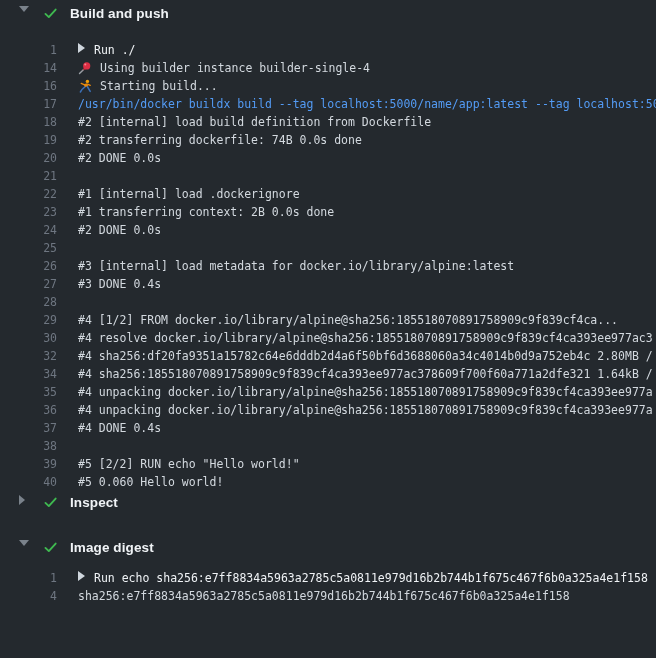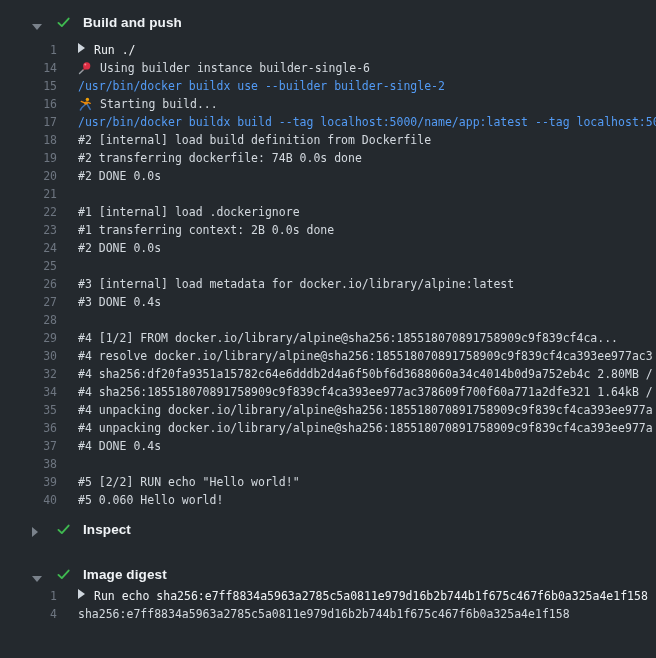--- a/index.html
+++ b/index.html
@@ -7,22 +7,22 @@
     width: 656px;
     height: 658px;
     background: #24292e;
     overflow: hidden;
     position: relative;
     font-family: "DejaVu Sans Mono", monospace;
   }
   .section-header {
     height: 24px;
     display: flex;
-    align-items: flex-end;
-    padding-left: 32px;
+    align-items: flex-start;
+    padding-left: 19px;
     cursor: pointer;
   }
   .tri { width: 0; height: 0; flex: 0 0 auto; }
   .tri-down {
     border-left: 5px solid transparent;
     border-right: 5px solid transparent;
     border-top: 6px solid #7a828b;
     margin-right: 14px;
   }
   .tri-right {
@@ -96,22 +96,21 @@
       </svg>
       <span class="section-title">Build and push</span>
     </div>
     <div class="log-lines">
         <div class="log-line"><span class="num">1</span><span class="content run"><span class="run-arrow"></span><span>Run ./</span></span></div>
         <div class="log-line"><span class="num">14</span><span class="content icon"><svg class="line-icon" width="14" height="14" viewBox="0 0 14 14">
               <path d="M1.5 12.5 L5.6 8.4" stroke="#9aa0a6" stroke-width="1.4" stroke-linecap="round"></path>
               <path d="M4.6 9.4 L6.8 5.6 L8.8 7.6 Z" fill="#b3282d"></path>
               <circle cx="8.7" cy="4.9" r="3.6" fill="#dd2e44"></circle>
               <circle cx="7.3" cy="3.6" r="1" fill="#f2848f"></circle>
-            </svg><span>Using builder instance builder-single-6</span></span></div>
-        <div class="log-line"><span class="num">15</span><span class="content command"><span>/usr/bin/docker buildx use --builder builder-single-2</span></span></div>
+            </svg><span>Using builder instance builder-single-4</span></span></div>
         <div class="log-line"><span class="num">16</span><span class="content icon"><svg class="line-icon" width="14" height="14" viewBox="0 0 14 14">
               <circle cx="9.4" cy="2.4" r="1.7" fill="#f2a007"></circle>
               <path d="M5.6 5.2 L9.2 4.2 L10.2 7.2 L6.8 8.2 Z" fill="#e8890c"></path>
               <path d="M6.8 8 L4 10.4 L2.4 13" stroke="#3b6fb5" stroke-width="1.5" fill="none" stroke-linecap="round"></path>
               <path d="M9.4 7.6 L10.8 10 L12.2 12.4" stroke="#3b6fb5" stroke-width="1.5" fill="none" stroke-linecap="round"></path>
               <path d="M6 5.6 L3.2 4.4" stroke="#e8890c" stroke-width="1.3" stroke-linecap="round"></path>
               <path d="M9.6 5.2 L12.2 6.4" stroke="#e8890c" stroke-width="1.3" stroke-linecap="round"></path>
             </svg><span>Starting build...</span></span></div>
         <div class="log-line"><span class="num">17</span><span class="content command"><span>/usr/bin/docker buildx build --tag localhost:5000/name/app:latest --tag localhost:50</span></span></div>
         <div class="log-line"><span class="num">18</span><span class="content output"><span>#2 [internal] load build definition from Dockerfile</span></span></div>

